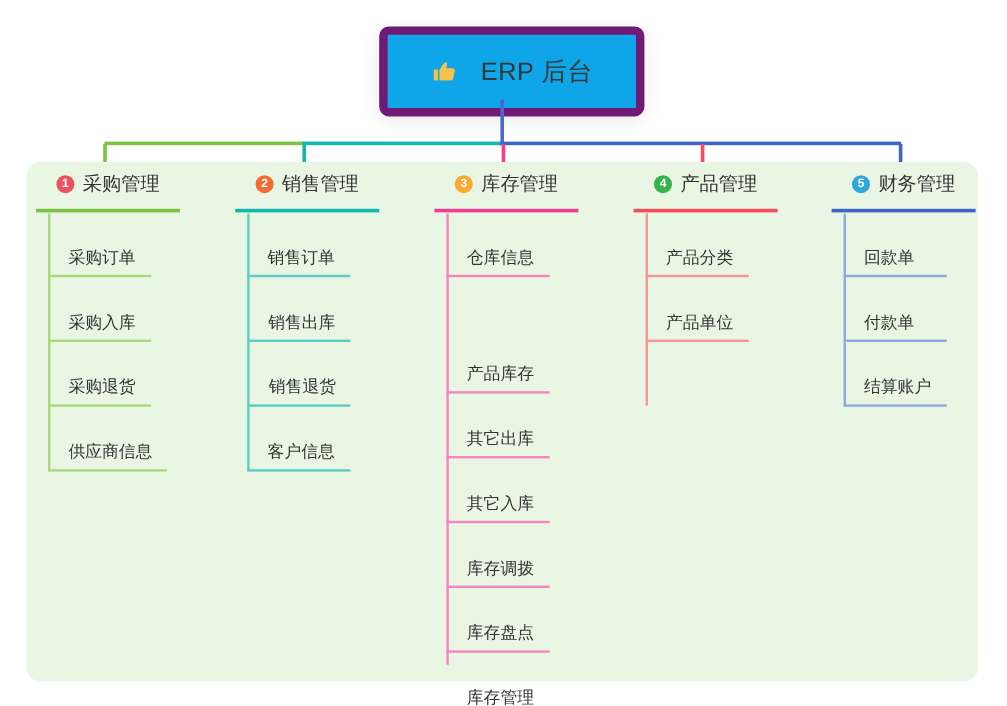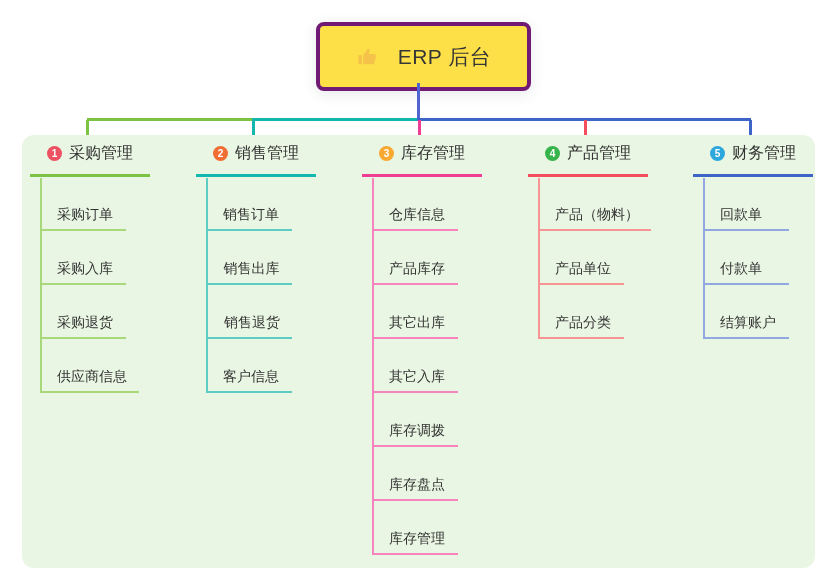--- a/index.html
+++ b/index.html
@@ -2,21 +2,21 @@
 <html><head>
 <meta charset="utf-8">
 <style>
   html,body{margin:0;padding:0;background:#ffffff;}
   body{font-family:"Liberation Sans","DejaVu Sans",sans-serif;color:#333;}
   .stage{position:relative;width:839px;height:588px;background:#ffffff;overflow:hidden;}
 
   
   .title-box{
     position:absolute;left:316px;top:22px;width:207px;height:61px;
-    background:#fde047;border:4px solid #701a75;border-radius:8px;
+    background:#0ea5e9;border:7px solid #701a75;border-radius:8px;
     box-shadow:0 3px 14px rgba(60,70,90,.12);
     display:flex;align-items:center;justify-content:center;gap:19px;
     font-size:21px;color:#363636;letter-spacing:.5px;
   }
   .thumb-icon{width:23px;height:23px;display:inline-block;}
 
   
   .panel{position:absolute;left:22px;top:135px;width:793px;height:433px;
     background:#e9f6e3;border-radius:12px;}
 
@@ -121,21 +121,21 @@
   <div class="branch" style="left:362px;">
     <div class="branch-header" style="border-bottom-color: rgb(238, 63, 146);">
       <span class="badge" style="background: rgb(249, 168, 50);">3</span>
       <span>库存管理</span>
     </div>
     <div class="vline" style="background: rgb(246, 133, 191); height: 376px;"></div>
     <div class="children">
         <div class="child-item" style="border-bottom-color: rgb(246, 133, 191);">
           <span>仓库信息</span>
         </div>
-        <div class="child-item" style="border-bottom-color: rgb(246, 133, 191);">
+        <div class="child-item" style="border-bottom-color: rgb(246, 133, 191); margin-top: 43px;">
           <span>产品库存</span>
         </div>
         <div class="child-item" style="border-bottom-color: rgb(246, 133, 191);">
           <span>其它出库</span>
         </div>
         <div class="child-item" style="border-bottom-color: rgb(246, 133, 191);">
           <span>其它入库</span>
         </div>
         <div class="child-item" style="border-bottom-color: rgb(246, 133, 191);">
           <span>库存调拨</span>
@@ -150,27 +150,24 @@
   </div>
 
   <div class="branch" style="left:528px;">
     <div class="branch-header" style="border-bottom-color: rgb(244, 77, 94);">
       <span class="badge" style="background: rgb(54, 179, 74);">4</span>
       <span>产品管理</span>
     </div>
     <div class="vline" style="background: rgb(248, 148, 148); height: 160px;"></div>
     <div class="children">
         <div class="child-item" style="border-bottom-color: rgb(248, 148, 148);">
-          <span>产品（物料）</span>
+          <span>产品分类</span>
         </div>
         <div class="child-item" style="border-bottom-color: rgb(248, 148, 148);">
           <span>产品单位</span>
-        </div>
-        <div class="child-item" style="border-bottom-color: rgb(248, 148, 148);">
-          <span>产品分类</span>
         </div>
       </div>
   </div>
 
   <div class="branch" style="left:693px;">
     <div class="branch-header" style="border-bottom-color: rgb(61, 100, 198);">
       <span class="badge" style="background: rgb(46, 167, 220);">5</span>
       <span>财务管理</span>
     </div>
     <div class="vline" style="background: rgb(146, 167, 226); height: 160px;"></div>

